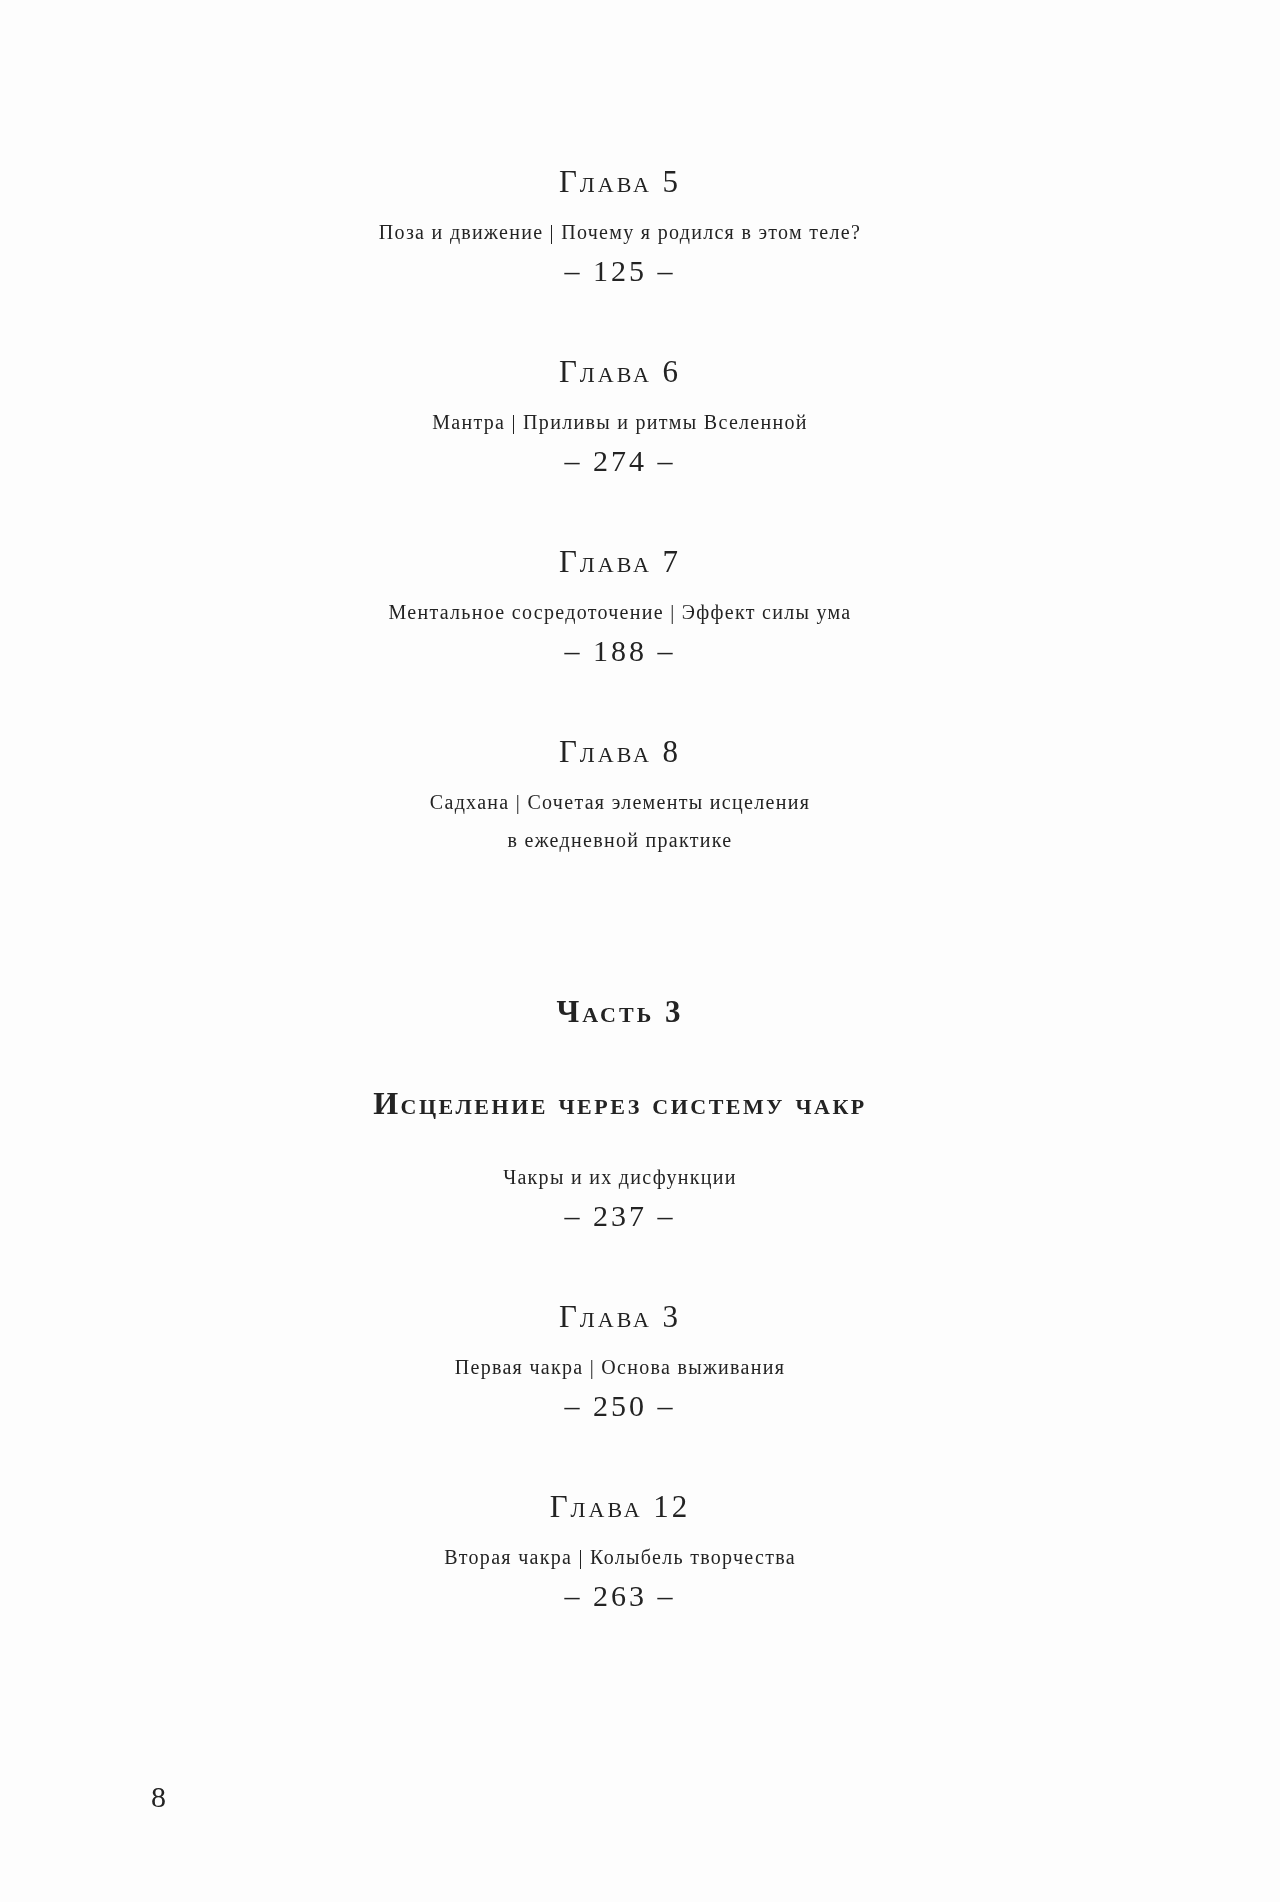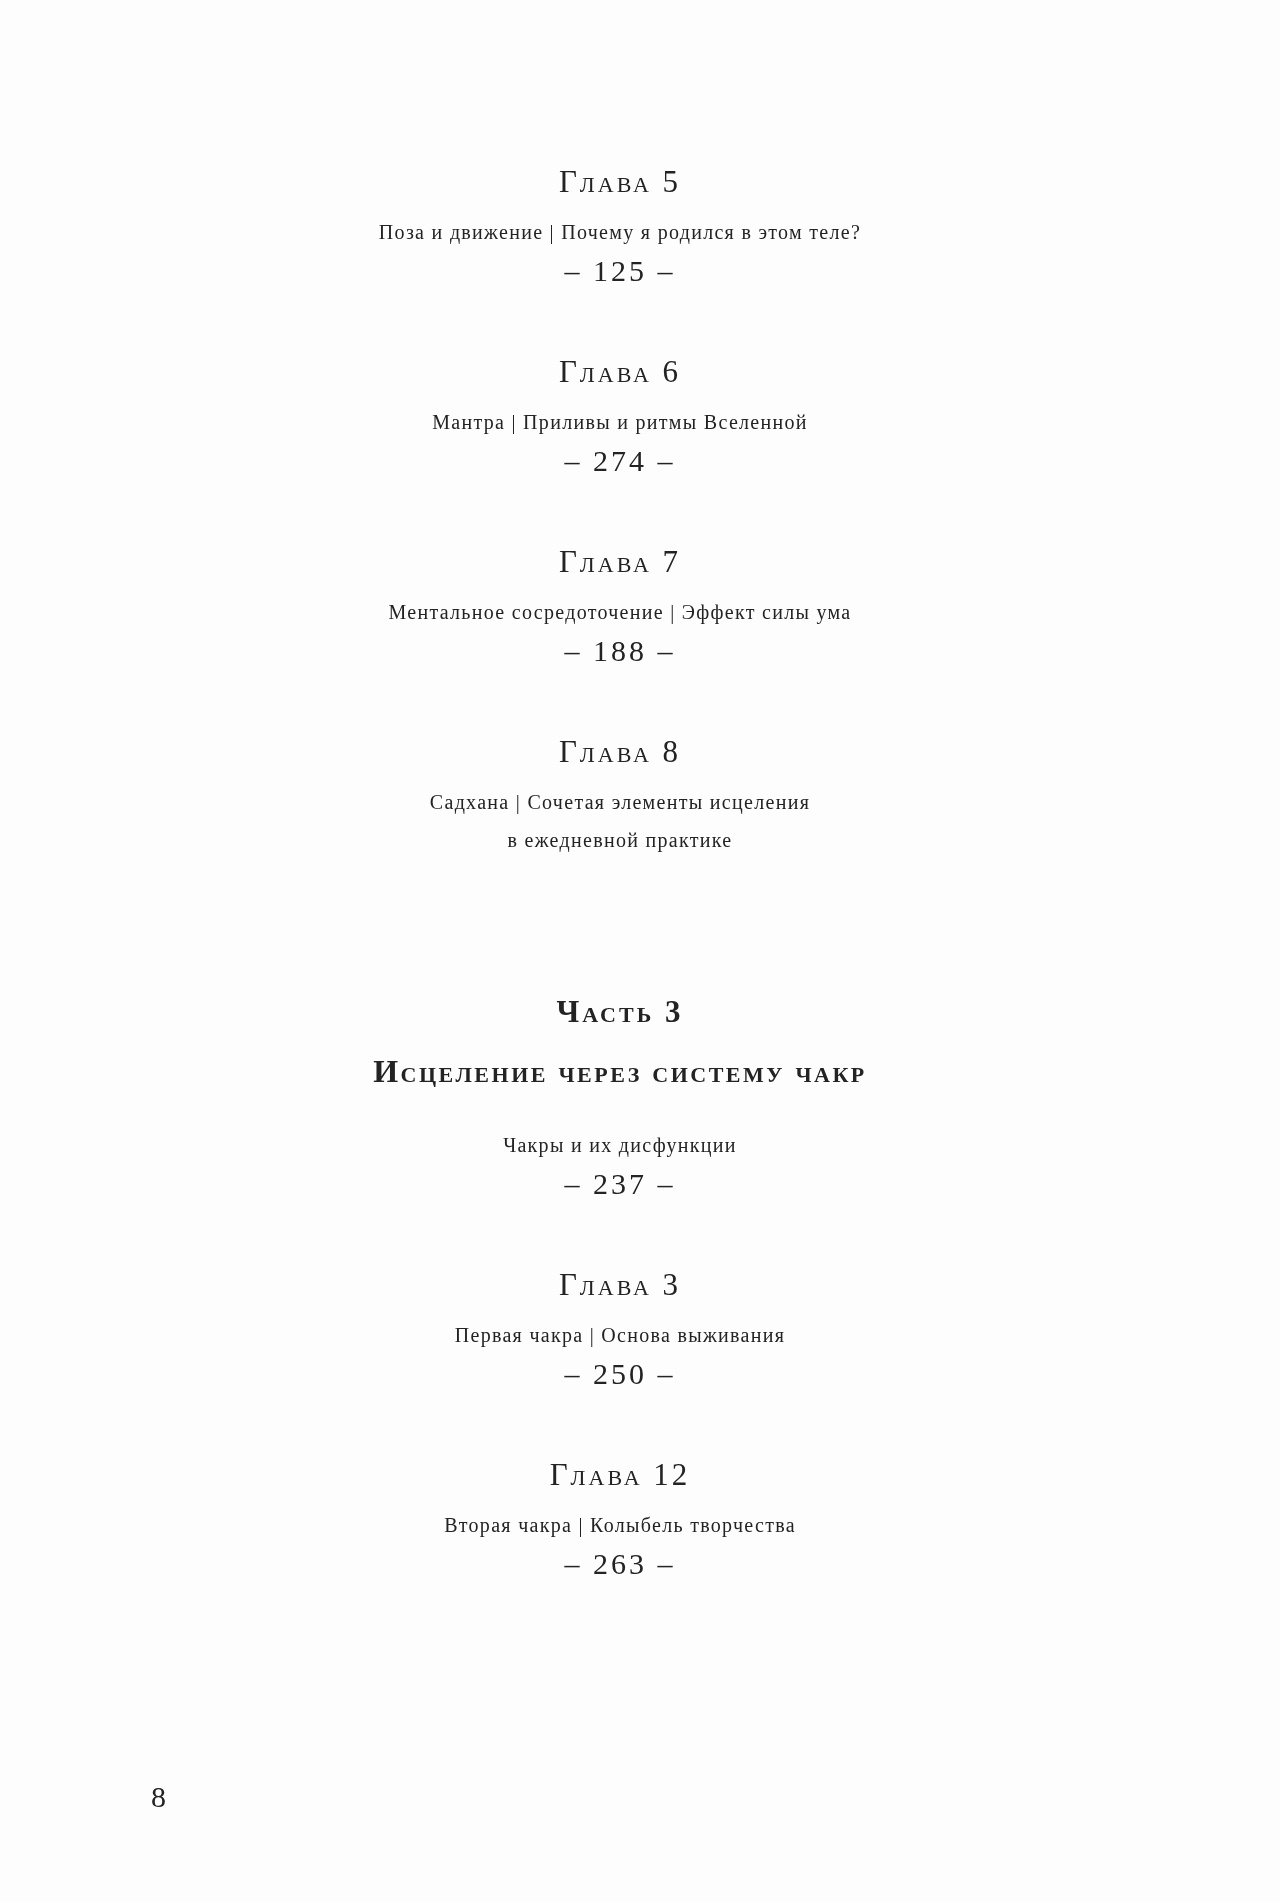--- a/index.html
+++ b/index.html
@@ -50,20 +50,21 @@
   .chapter-pageref {
     font-size: 30px;
     line-height: 40px;
     letter-spacing: 3px;
   }
   .part {
     display: flex;
     flex-direction: column;
     margin-top: 106px;
     margin-bottom: 35px;
+    gap: 32px;
   }
   .part-heading {
     font-size: 31px;
     line-height: 40px;
     font-weight: 700;
     font-variant-caps: small-caps;
     letter-spacing: 3px;
     margin-bottom: 19px;
   }
   .part-subtitle {

